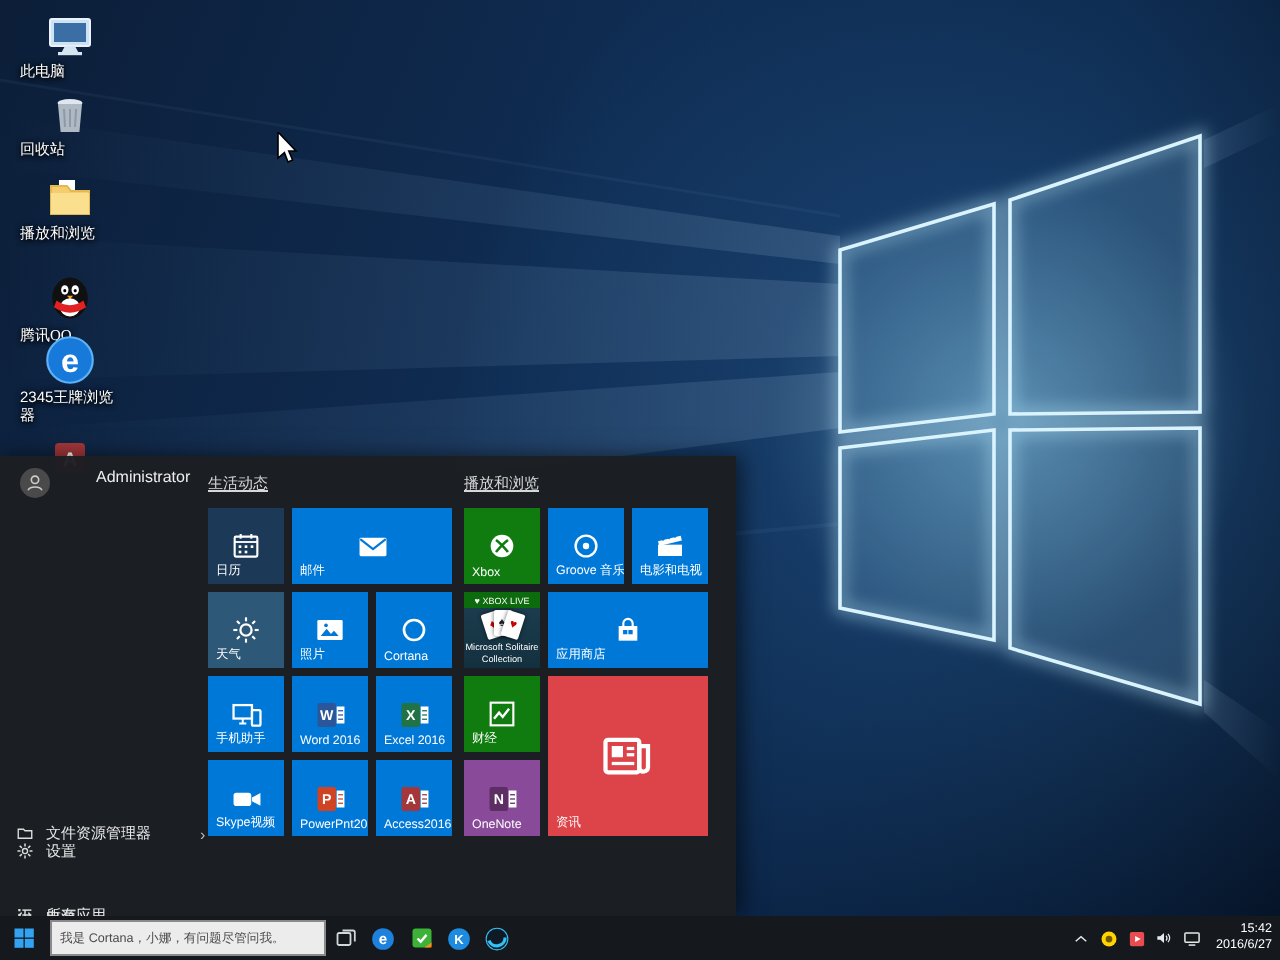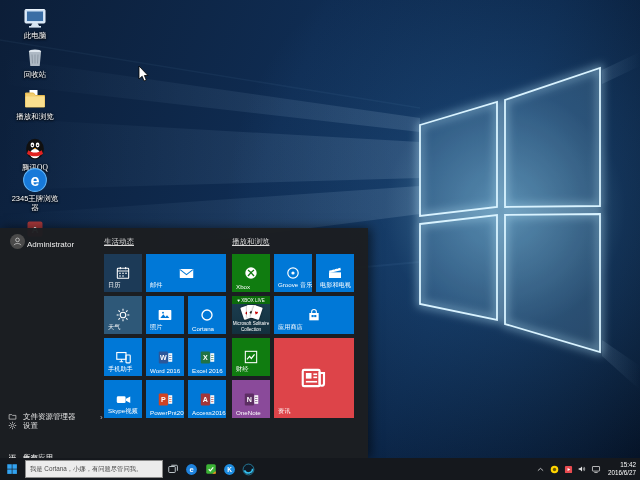--- a/index.html
+++ b/index.html
@@ -10,28 +10,28 @@
   .wallpaper{position:absolute;left:0;top:0;width:640px;height:458px;
     background:
       radial-gradient(circle at 505px 210px, rgba(140,215,255,.50), rgba(60,140,215,.20) 120px, rgba(10,40,80,0) 280px),
       linear-gradient(112deg,#0c1e38 0%,#0f2c52 40%,#0b2547 68%,#061graph428 100%);
     background:
       radial-gradient(circle at 505px 210px, rgba(140,215,255,.50), rgba(60,140,215,.20) 120px, rgba(10,40,80,0) 280px),
       linear-gradient(112deg,#0c1e38 0%,#0f2c52 40%,#0b2547 68%,#061428 100%);}
   .wallpaper svg{position:absolute;left:0;top:0;}
 
   
-  .dicon{position:absolute;left:4px;width:62px;text-align:center;color:#fff;cursor:default;}
+  .dicon{position:absolute;left:4px;width:62px;text-align:left;color:#fff;cursor:default;}
   .dicon .ic{height:26px;display:flex;align-items:flex-end;justify-content:center;}
   .dicon .lbl{font-size:7.5px;line-height:1.25;text-shadow:0 1px 2px #000,0 0 3px #000;margin-top:1px;word-break:break-all;padding:0 6px;}
 
   
   .startmenu{position:absolute;left:0;top:228px;width:368px;height:230px;background:rgba(28,30,33,.97);
     box-shadow:3px 0 10px rgba(0,0,0,.55);z-index:5;color:#fff;}
-  .user-row{position:absolute;left:10px;top:6px;display:flex;align-items:flex-end;gap:2px;}
+  .user-row{position:absolute;left:10px;top:6px;display:flex;align-items:flex-start;gap:23px;}
   .avatar{width:15px;height:15px;border-radius:50%;background:#4a4a4a;display:flex;align-items:center;justify-content:center;}
   .user-name{font-size:8px;color:#eee;}
   .group-title{position:absolute;top:9px;font-size:7.5px;color:#d8d8d8;}
   .gt1{left:104px;text-decoration:underline;} .gt2{left:232px;text-decoration:underline;}
   .tile-grid{position:absolute;top:26px;display:grid;grid-template-columns:repeat(3,38px);grid-auto-rows:38px;gap:4px;}
   .tg1{left:104px;} .tg2{left:232px;}
   .tile{position:relative;overflow:hidden;display:flex;align-items:center;justify-content:center;cursor:pointer;}
   .tile .t-lbl{position:absolute;left:4px;bottom:2px;font-size:6.2px;color:#fff;white-space:nowrap;}
   .tile .t-ic{display:flex;align-items:center;justify-content:center;}
   .tile.big .t-ic svg{width:30px;height:30px;}

